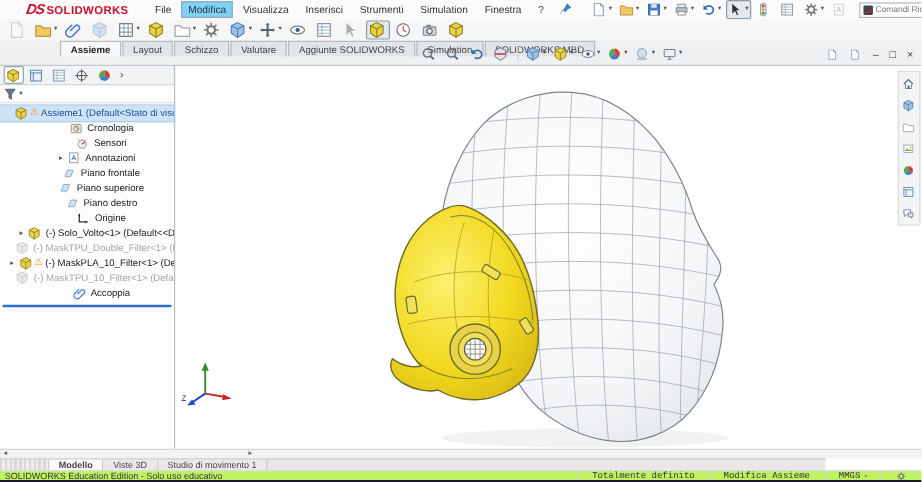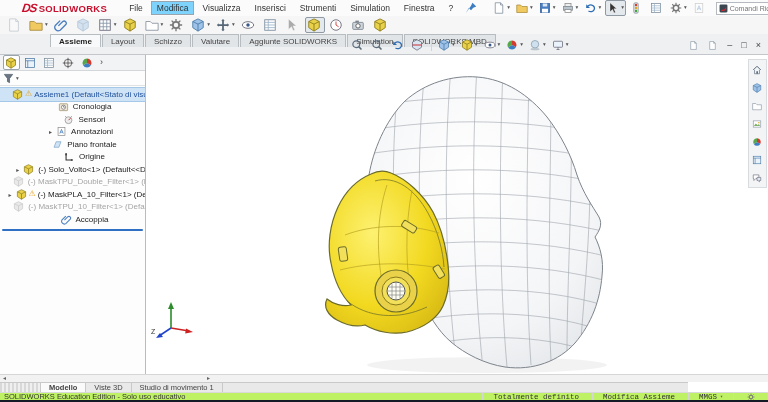--- a/index.html
+++ b/index.html
@@ -716,21 +716,37 @@
 
         <div class="trow child">
           <span class="twx"></span>
           <svg class="ic">
             <use href="#sym-plane"></use>
           </svg>
           <span class="warnb"></span>
           <span class="tlabel">Piano frontale</span>
         </div>
 
-
+        <div class="trow child">
+          <span class="twx"></span>
+          <svg class="ic">
+            <use href="#sym-plane"></use>
+          </svg>
+          <span class="warnb"></span>
+          <span class="tlabel">Piano superiore</span>
+        </div>
+
+        <div class="trow child">
+          <span class="twx"></span>
+          <svg class="ic">
+            <use href="#sym-plane"></use>
+          </svg>
+          <span class="warnb"></span>
+          <span class="tlabel">Piano destro</span>
+        </div>
 
         <div class="trow child">
           <span class="twx"></span>
           <svg class="ic">
             <use href="#sym-origin"></use>
           </svg>
           <span class="warnb"></span>
           <span class="tlabel">Origine</span>
         </div>
 

